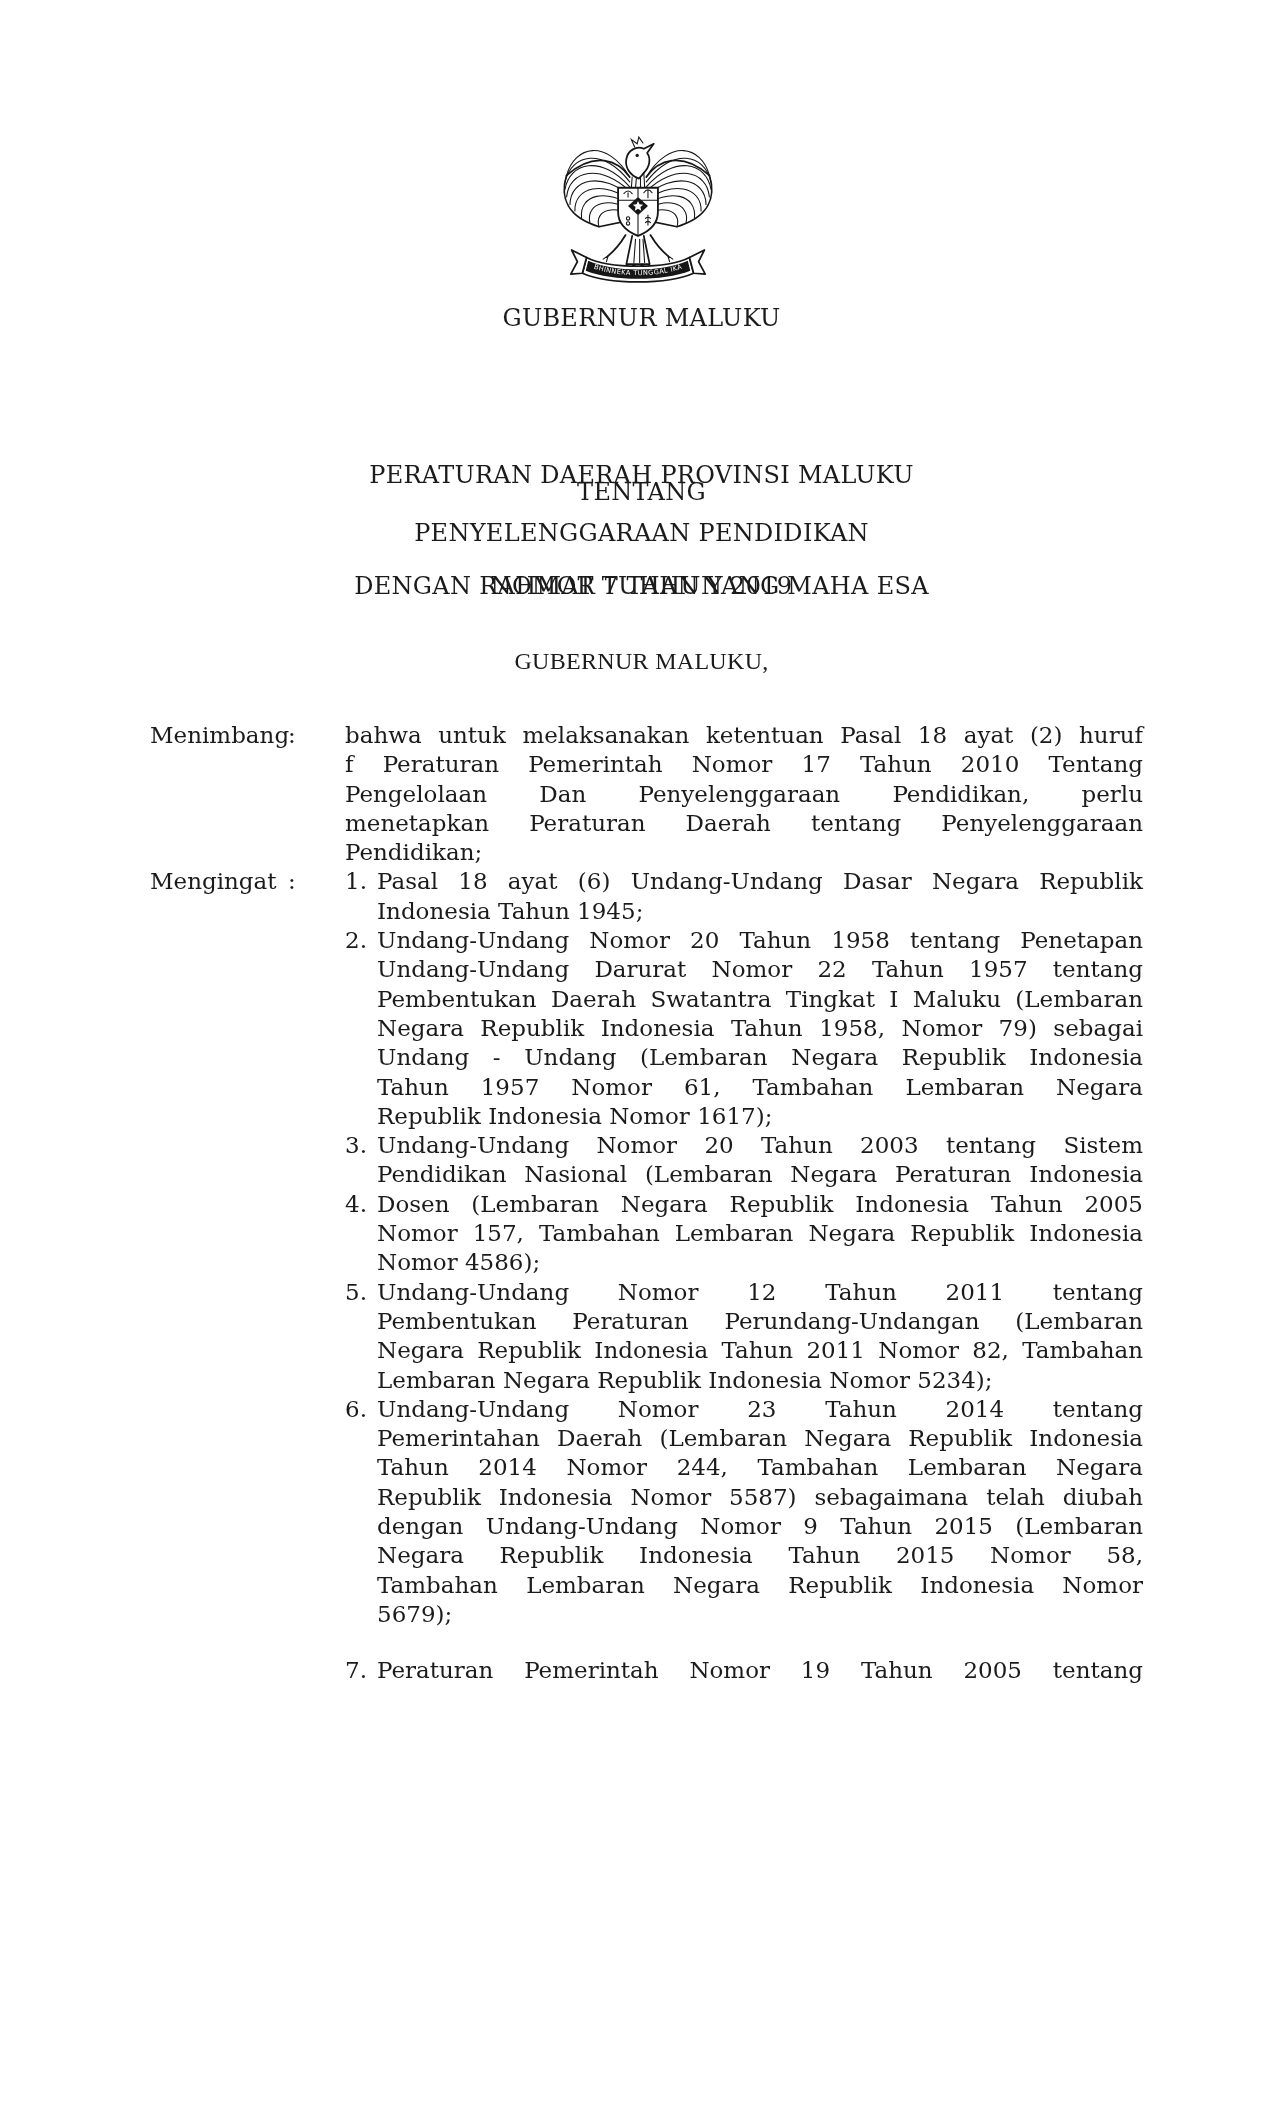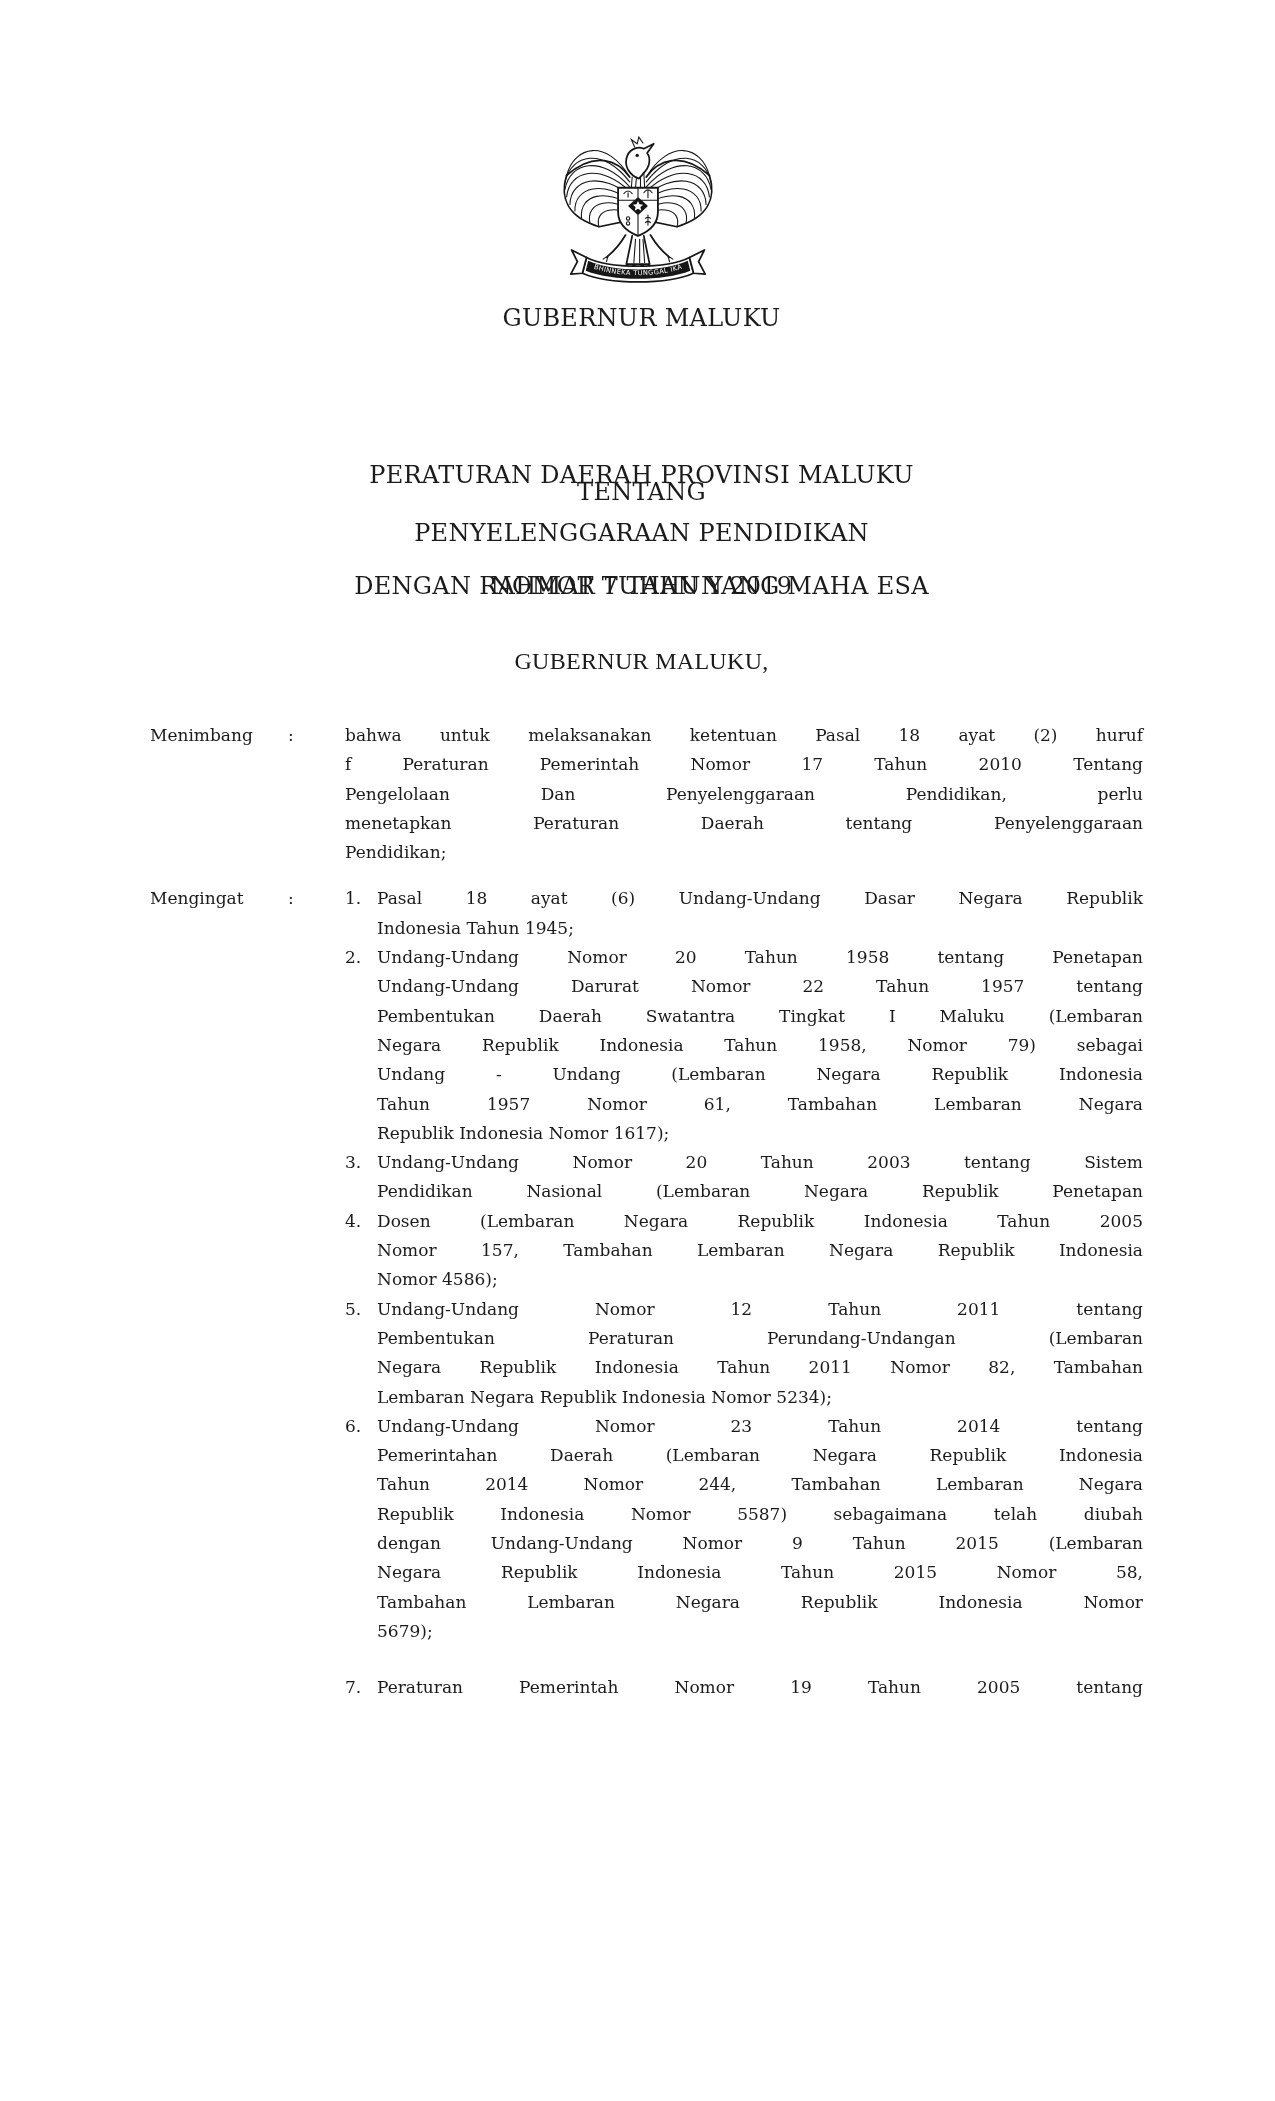--- a/index.html
+++ b/index.html
@@ -27,24 +27,24 @@
   .h-authority{top:303px;}
   .h-title{top:383px;line-height:37px;}
   .h-tentang{top:465px;margin-top:12px;}
   .h-subject{top:518px;}
   .h-invocation{top:571px;}
   .h-enactor{top:646px;font-family:Liberation Serif, serif;}
   .content{
     position:absolute;
     left:150px;top:721px;
     width:993px;
-    font-size:17px;
+    font-size:23px;
   }
   .sec{display:grid;grid-template-columns:195px 798px;align-items:start;}
-  .sec.gap-top{margin-top:17px;}
+  .sec.gap-top{}
   .lab{position:relative;line-height:29.3px;}
   .lab .colon{position:absolute;left:138px;top:0;}
   .line{
     line-height:29.3px;
     text-align:justify;
     text-align-last:left;
   }
   .line.just{
     text-align-last:justify;
     -moz-text-align-last:justify;
@@ -183,21 +183,21 @@
               <div class="line just">Negara Republik Indonesia Tahun 1958, Nomor 79) sebagai</div>
               <div class="line just">Undang - Undang (Lembaran Negara Republik Indonesia</div>
               <div class="line just">Tahun 1957 Nomor 61, Tambahan Lembaran Negara</div>
               <div class="line">Republik Indonesia Nomor 1617);</div>
             </div>
           </div>
           <div class="mi-row">
             <div class="num">3.</div>
             <div>
               <div class="line just">Undang-Undang Nomor 20 Tahun 2003 tentang Sistem</div>
-              <div class="line just">Pendidikan Nasional (Lembaran Negara Republik Penetapan</div>
+              <div class="line just">Pendidikan Nasional (Lembaran Negara Peraturan Indonesia</div>
             </div>
           </div>
           <div class="mi-row">
             <div class="num">4.</div>
             <div>
               <div class="line just">Dosen (Lembaran Negara Republik Indonesia Tahun 2005</div>
               <div class="line just">Nomor 157, Tambahan Lembaran Negara Republik Indonesia</div>
               <div class="line">Nomor 4586);</div>
             </div>
           </div>

